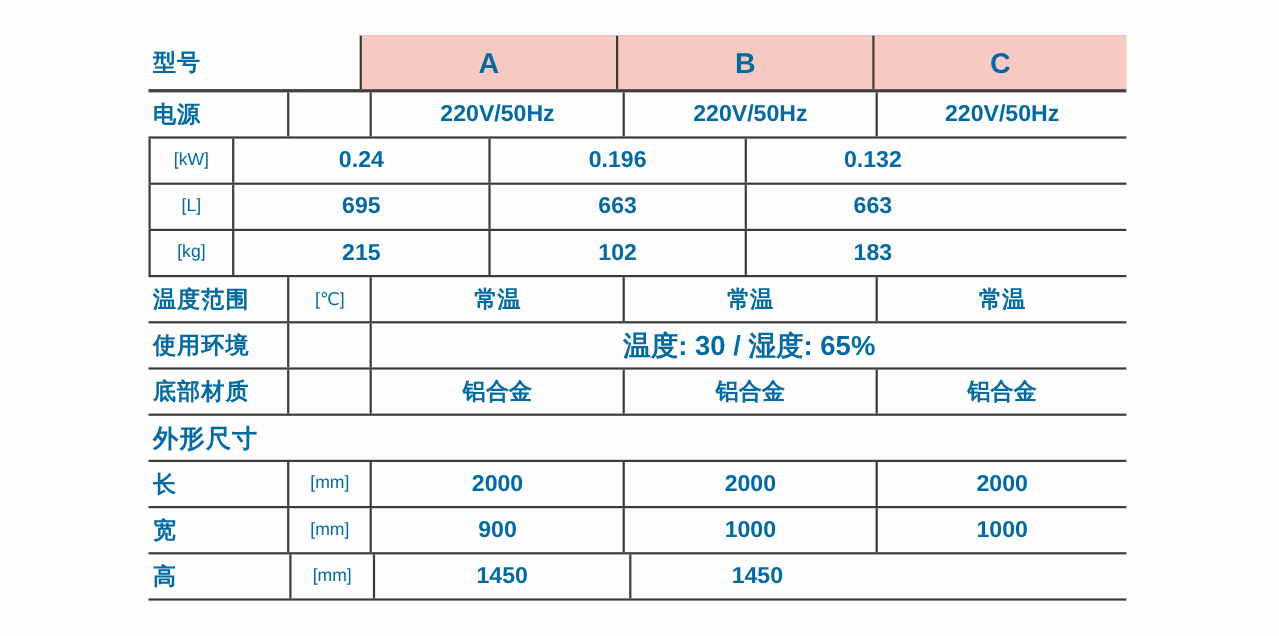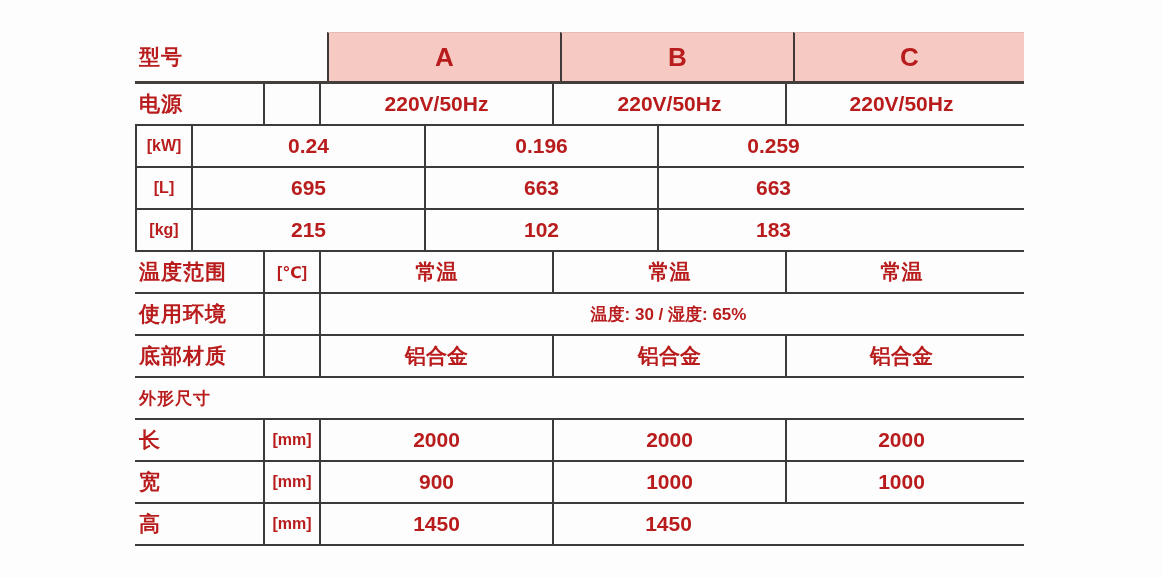--- a/index.html
+++ b/index.html
@@ -7,21 +7,21 @@
     padding: 0;
     background: #ffffff;
     font-family: "Liberation Sans", "DejaVu Sans", sans-serif;
   }
   .stage {
     position: relative;
     width: 1163px;
     height: 578px;
     background: #fdfdfd;
     overflow: hidden;
-    color: #b91c1c;
+    color: #0369a1;
   }
   .spec-table {
     position: absolute;
     left: 135px;
     top: 32px;
     width: 889px;
   }
   .row {
     display: flex;
     align-items: stretch;
@@ -44,24 +44,24 @@
   }
   .cell.label {
     width: 128px;
     justify-content: flex-start;
     padding-left: 4px;
     font-size: 21px;
     font-weight: 700;
     letter-spacing: 1px;
   }
   .cell.unit {
-    width: 56px;
+    width: 76px;
     border-left: 2px solid #3b3b3b;
     font-size: 16px;
-    font-weight: 700;
+    font-weight: 400;
   }
   .cell.val {
     border-left: 2px solid #3b3b3b;
     font-size: 21px;
     font-weight: 700;
   }
   .cell.val.a { width: 233px; }
   .cell.val.b { width: 233px; }
   .cell.val.c { width: 231px; }
   .cell.model {
@@ -73,28 +73,28 @@
   }
   .cell.model.a { width: 233px; }
   .cell.model.b { width: 233px; }
   .cell.model.c { width: 231px; }
   .cell.header-blank {
     width: 64px;
   }
   .cell.span-val {
     width: 697px;
     border-left: 2px solid #3b3b3b;
-    font-size: 17px;
+    font-size: 25px;
     font-weight: 700;
   }
   .cell.section-label {
     width: 889px;
     justify-content: flex-start;
     padding-left: 4px;
-    font-size: 17px;
+    font-size: 23px;
     font-weight: 700;
     letter-spacing: 1px;
   }
 </style>
 </head>
 <body>
 
 <div class="stage">
   <div class="spec-table">
 
@@ -111,21 +111,21 @@
       <div class="cell unit"></div>
       <div class="cell val a">220V/50Hz</div>
       <div class="cell val b">220V/50Hz</div>
       <div class="cell val c">220V/50Hz</div>
     </div>
 
     <div class="row body">
       <div class="cell unit">[kW]</div>
       <div class="cell val a">0.24</div>
       <div class="cell val b">0.196</div>
-      <div class="cell val c">0.259</div>
+      <div class="cell val c">0.132</div>
     </div>
 
     <div class="row body">
       <div class="cell unit">[L]</div>
       <div class="cell val a">695</div>
       <div class="cell val b">663</div>
       <div class="cell val c">663</div>
     </div>
 
     <div class="row body">

